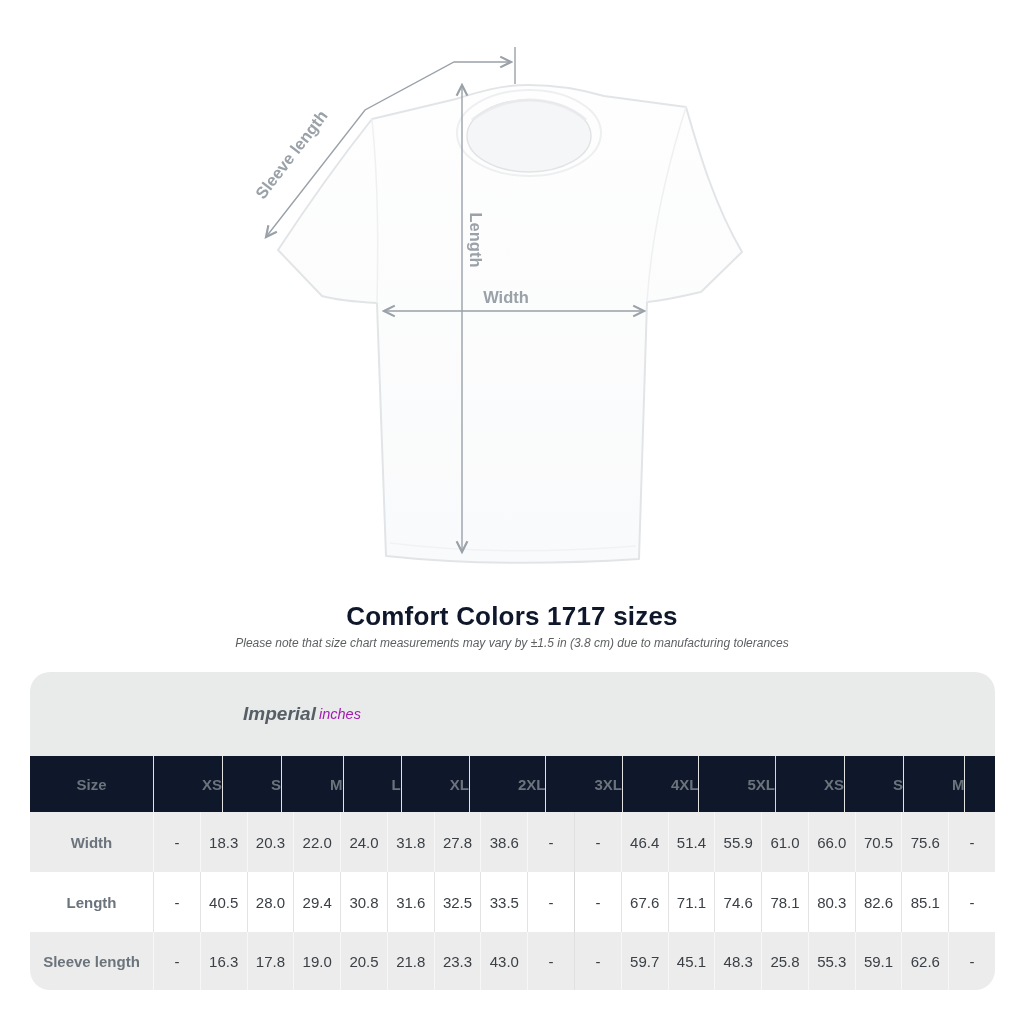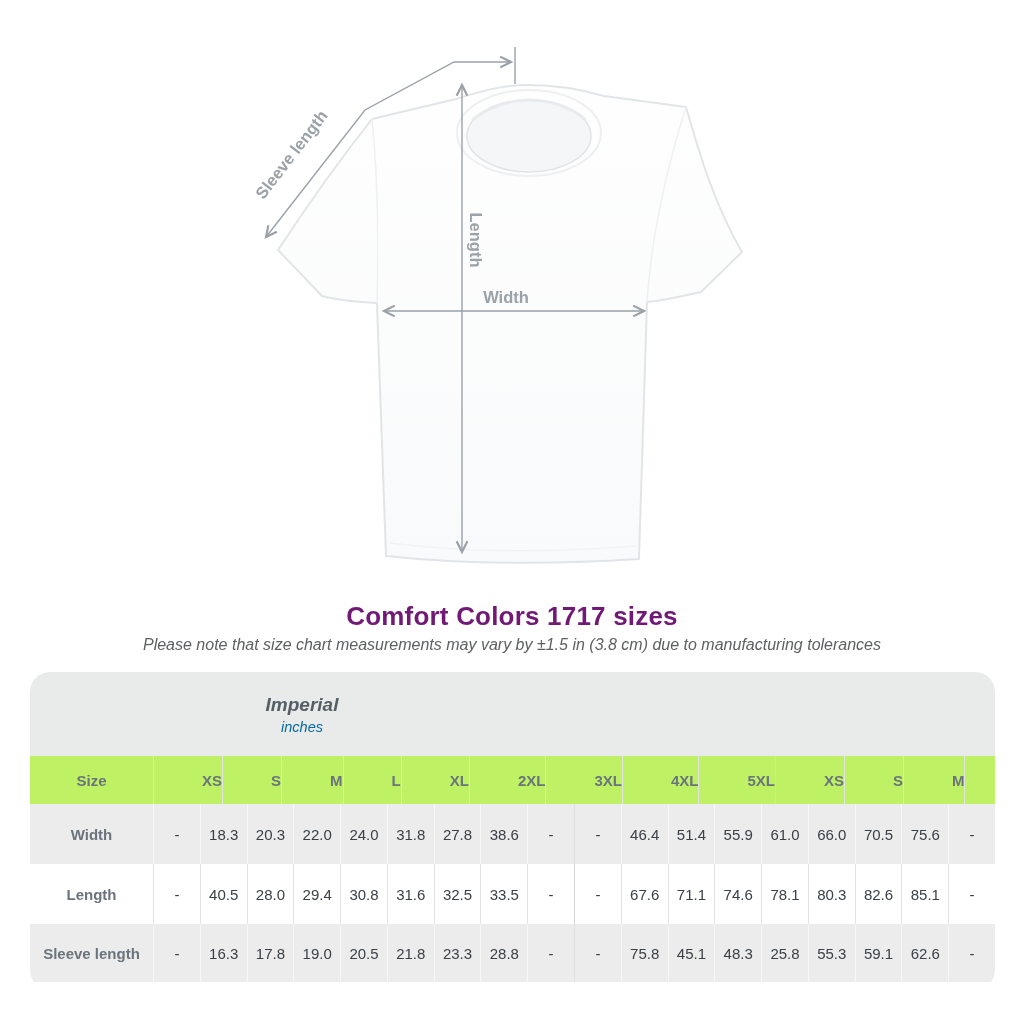--- a/index.html
+++ b/index.html
@@ -4,36 +4,36 @@
 <style>
   html,body{margin:0;padding:0;background:#ffffff;}
   body{width:1024px;height:1024px;position:relative;font-family:"Liberation Sans",sans-serif;-webkit-font-smoothing:antialiased;}
   .page{position:absolute;inset:0;background:#ffffff;overflow:hidden;}
 
   
   .diagram{position:absolute;left:0;top:0;width:1024px;height:600px;}
 
   
   .title{position:absolute;left:0;top:601px;width:1024px;text-align:center;
-         font-size:26px;font-weight:bold;color:#701a75;letter-spacing:.2px;}
+         font-size:26px;font-weight:bold;color:#0f172a;letter-spacing:.2px;}
   .subtitle{position:absolute;left:0;top:636px;width:1024px;text-align:center;
-         font-style:italic;font-size:16px;color:#5d5f61;}
+         font-style:italic;font-size:12px;color:#5d5f61;}
 
   
   .tbl{position:absolute;left:30px;top:672px;width:965px;height:318px;
        border-radius:20px;overflow:hidden;font-size:15px;}
   .grid-row{display:grid;grid-template-columns:123px repeat(18,1fr);}
   .band{height:84px;background:#e9eaea;}
-  .band-cell{display:flex;flex-direction:column;align-items:center;justify-content:center;gap:3px;}
+  .band-cell{display:flex;flex-direction:row;align-items:center;justify-content:center;gap:3px;}
   .band-cell.imperial{grid-column:1/span 10;}
   .band-cell.metric{grid-column:11/span 9;}
   .band-title{font-size:19px;font-weight:bold;font-style:italic;color:#565e66;}
-  .band-unit{font-size:14.5px;font-style:italic;color:#0369a1;}
-
-  .row-head{height:48px;background:#bef264;}
+  .band-unit{font-size:14.5px;font-style:italic;color:#a21caf;}
+
+  .row-head{height:56px;background:#0f172a;}
   .row-data{height:60px;}
   .row-data.last{height:58px;}
   .row-gray{background:#ececec;}
   .row-white{background:#ffffff;}
 
   .c{display:flex;align-items:center;justify-content:center;color:#3b4046;}
   .c.h{font-weight:bold;color:#6b747c;padding-left:48px;}
   .c.label{font-weight:bold;color:#6b747c;}
   .row-head .c + .c,
   .row-white .c + .c{border-left:1px solid #e3e3e3;}
@@ -179,24 +179,24 @@
 
     <div class="grid-row row-data row-gray last">
       <div class="c label">Sleeve length</div>
       <div class="c v">-</div>
       <div class="c v">16.3</div>
       <div class="c v">17.8</div>
       <div class="c v">19.0</div>
       <div class="c v">20.5</div>
       <div class="c v">21.8</div>
       <div class="c v">23.3</div>
-      <div class="c v">28.8</div>
+      <div class="c v">43.0</div>
       <div class="c v">-</div>
       <div class="c v mid">-</div>
-      <div class="c v">75.8</div>
+      <div class="c v">59.7</div>
       <div class="c v">45.1</div>
       <div class="c v">48.3</div>
       <div class="c v">25.8</div>
       <div class="c v">55.3</div>
       <div class="c v">59.1</div>
       <div class="c v">62.6</div>
       <div class="c v">-</div>
     </div>
 
   </div>

